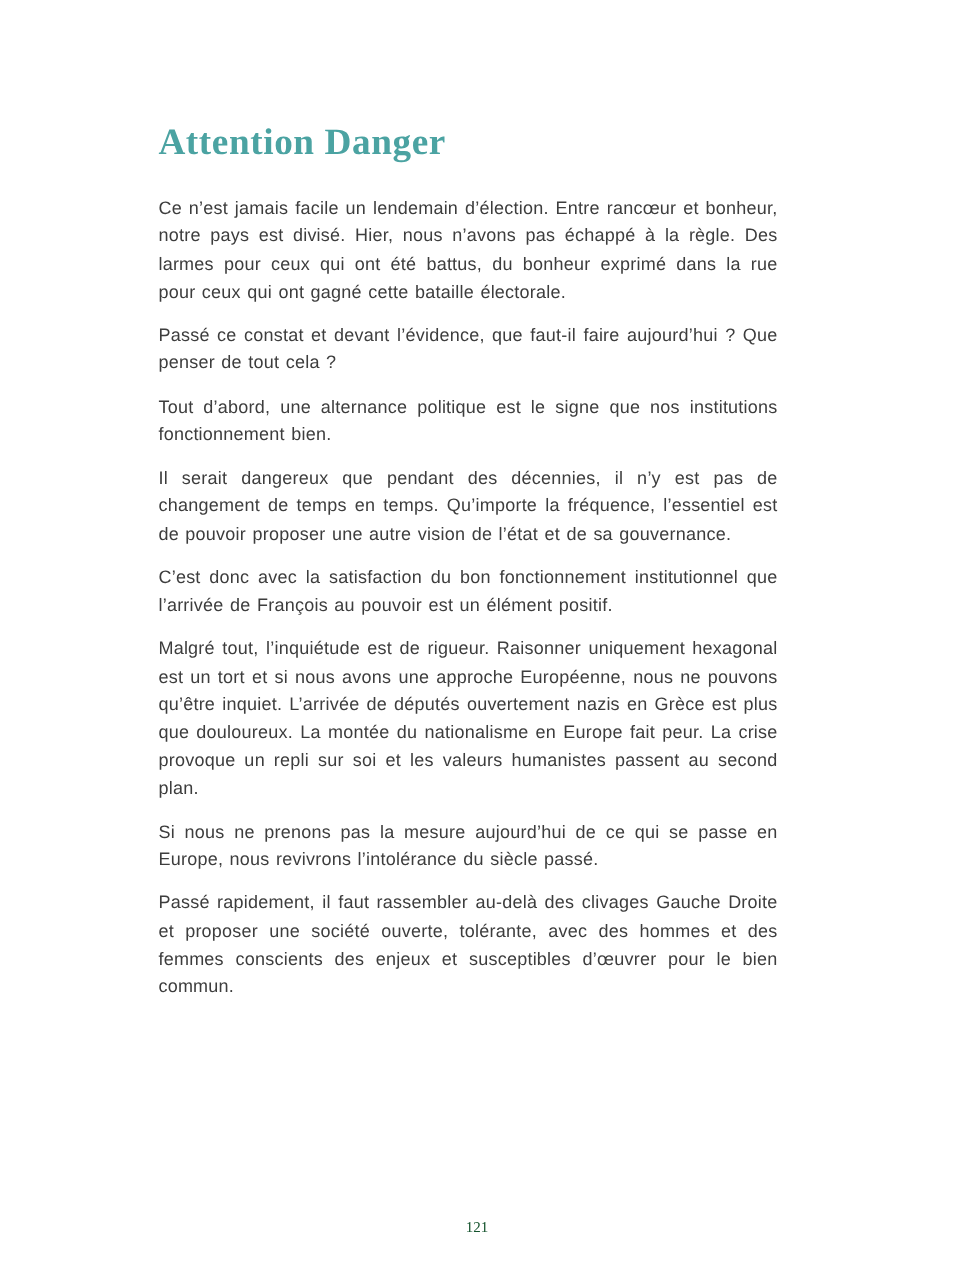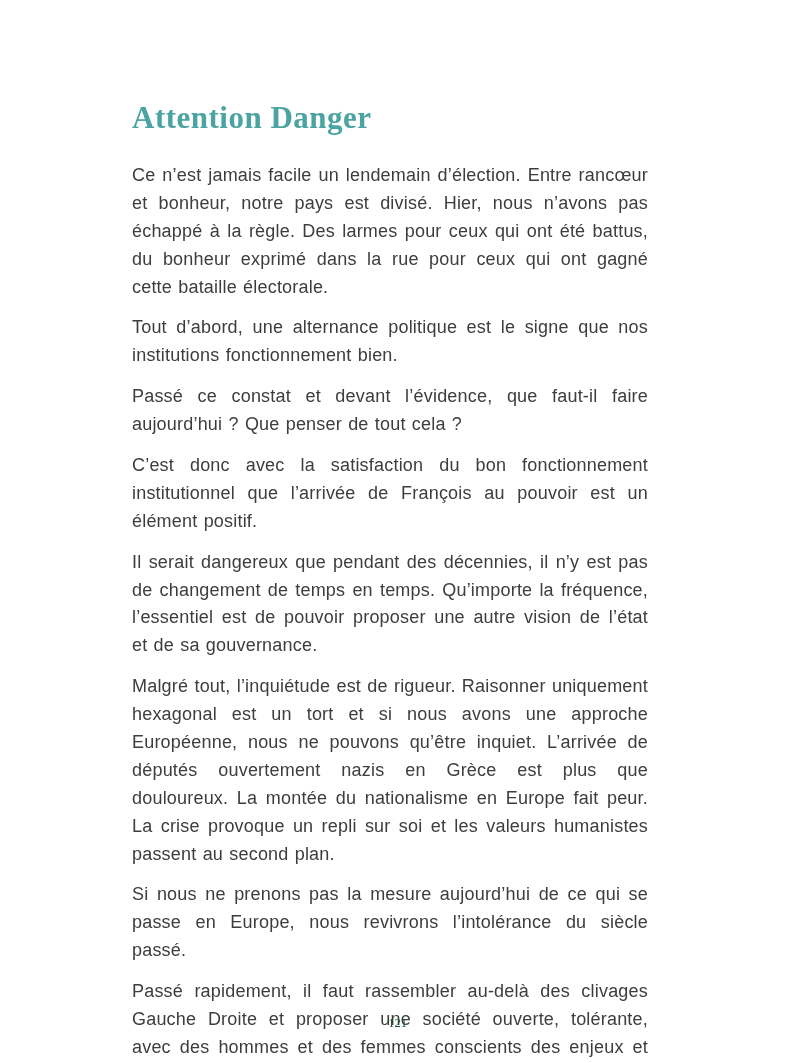--- a/index.html
+++ b/index.html
@@ -25,21 +25,21 @@
   h1.doc-title {
     font-family: "Liberation Serif", serif;
     font-weight: 700;
     font-size: 31px;
     color: #4ba3a2;
     margin: 0 0 26px 0;
     letter-spacing: 0.5px;
   }
   .body-text p {
     margin: 0 16px 13px 0;
-    font-size: 18px;
+    font-size: 15px;
     line-height: 1.55;
     color: #3d3d3d;
     text-align: justify;
     letter-spacing: 0.2px;
     word-spacing: 1px;
   }
   .page-number {
     position: absolute;
     left: 0;
     right: 0;
@@ -51,23 +51,23 @@
   }
 </style>
 </head>
 <body>
 
 <div class="page">
   <div class="content">
     <h1 class="doc-title">Attention Danger</h1>
     <div class="body-text">
       <p>Ce n’est jamais facile un lendemain d’élection. Entre rancœur et bonheur, notre pays est divisé. Hier, nous n’avons pas échappé à la règle. Des larmes pour ceux qui ont été battus, du bonheur exprimé dans la rue pour ceux qui ont gagné cette bataille électorale.</p>
+      <p>Passé ce constat et devant l’évidence, que faut-il faire aujourd’hui ? Que penser de tout cela ?</p>
       <p>Tout d’abord, une alternance politique est le signe que nos institutions fonctionnement bien.</p>
-      <p>Passé ce constat et devant l’évidence, que faut-il faire aujourd’hui ? Que penser de tout cela ?</p>
+      <p>Il serait dangereux que pendant des décennies, il n’y est pas de changement de temps en temps. Qu’importe la fréquence, l’essentiel est de pouvoir proposer une autre vision de l’état et de sa gouvernance.</p>
       <p>C’est donc avec la satisfaction du bon fonctionnement institutionnel que l’arrivée de François au pouvoir est un élément positif.</p>
-      <p>Il serait dangereux que pendant des décennies, il n’y est pas de changement de temps en temps. Qu’importe la fréquence, l’essentiel est de pouvoir proposer une autre vision de l’état et de sa gouvernance.</p>
       <p>Malgré tout, l’inquiétude est de rigueur.  Raisonner uniquement hexagonal est un tort et si nous avons une approche Européenne, nous ne pouvons qu’être inquiet. L’arrivée de députés ouvertement nazis en Grèce est plus que douloureux. La montée du nationalisme en Europe fait peur. La crise provoque un repli sur soi et les valeurs humanistes passent au second plan.</p>
       <p>Si nous ne prenons pas la mesure aujourd’hui de ce qui se passe en Europe, nous revivrons l’intolérance du siècle passé.</p>
       <p>Passé rapidement, il faut rassembler au-delà des clivages Gauche Droite et proposer une société ouverte, tolérante, avec des hommes et des femmes conscients des enjeux et susceptibles d’œuvrer pour le bien commun.</p>
     </div>
   </div>
   <div class="page-number">121</div>
 </div>
 
 </body></html>

